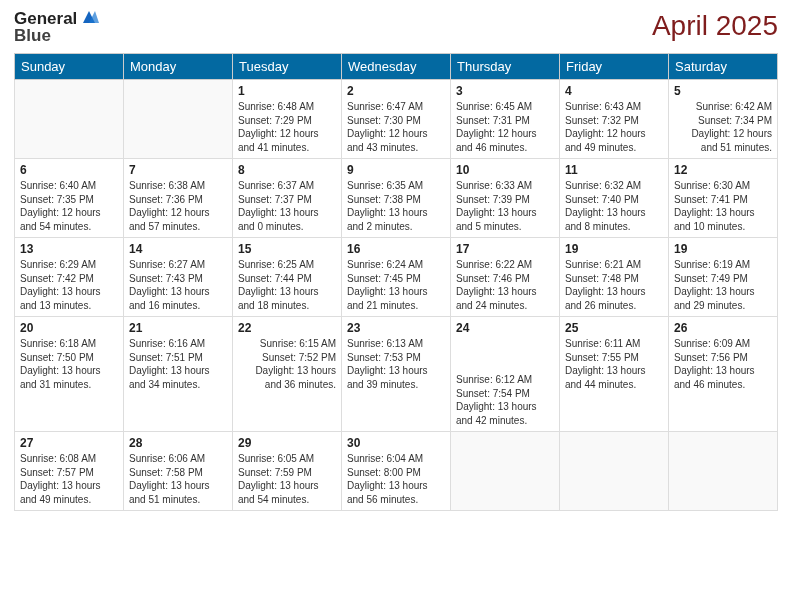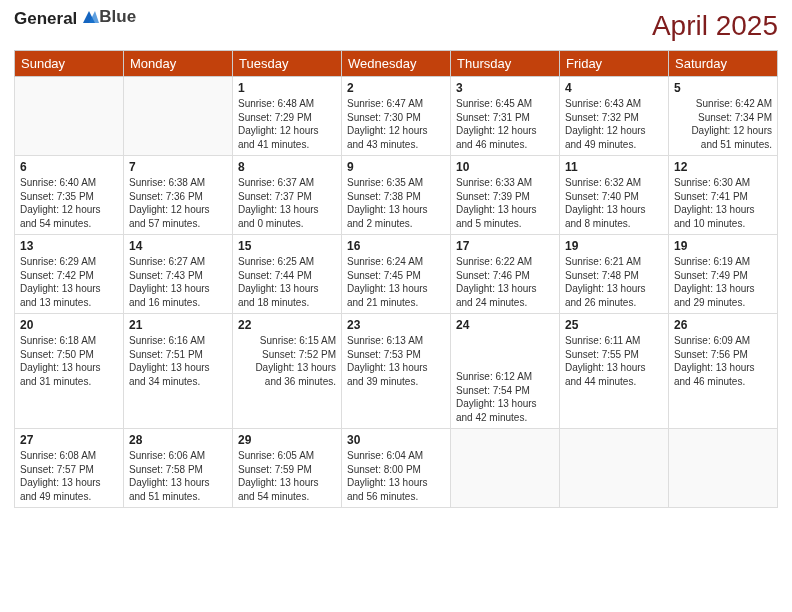--- a/index.html
+++ b/index.html
@@ -37,21 +37,21 @@
     .subtitle {
       font-size: 14px;
       color: #444;
     }
     .calendar {
       width: 100%;
       border-collapse: collapse;
       table-layout: fixed;
     }
     .calendar th {
-      background-color: #c2410c;
+      background-color: #0369a1;
       color: #fff;
       text-align: left;
       padding: 5px 6px;
       font-size: 13px;
       font-weight: normal;
       border: 1px solid #ccc;
     }
     .calendar td {
       vertical-align: top;
       padding: 4px 5px;
@@ -75,21 +75,21 @@
     .empty-cell {
       background: #f9f9f9;
     }
   </style>
 </head>
 <body>
 
 <div class="page">
   <div class="header">
     <div class="logo">
-      <div style="display:flex;flex-direction:row;align-items:flex-start;line-height:1.1;">
+      <div style="display:flex;flex-direction:column;align-items:flex-start;line-height:1.1;">
         <div style="display:flex;align-items:center;">
           <span style="font-size:17px;font-weight:bold;color:#222;">General</span>
           <svg width="20" height="18" viewBox="0 0 20 18" style="margin-left:2px;margin-top:-2px;">
             <polygon points="4,14 10,2 16,14" fill="#1565c0"></polygon>
             <polygon points="10,14 16,2 20,14" fill="#1976d2" opacity="0.7"></polygon>
           </svg>
         </div>
         <span style="font-size:17px;font-weight:bold;color:#404040;margin-top:-2px;">Blue</span>
       </div>
     </div>

